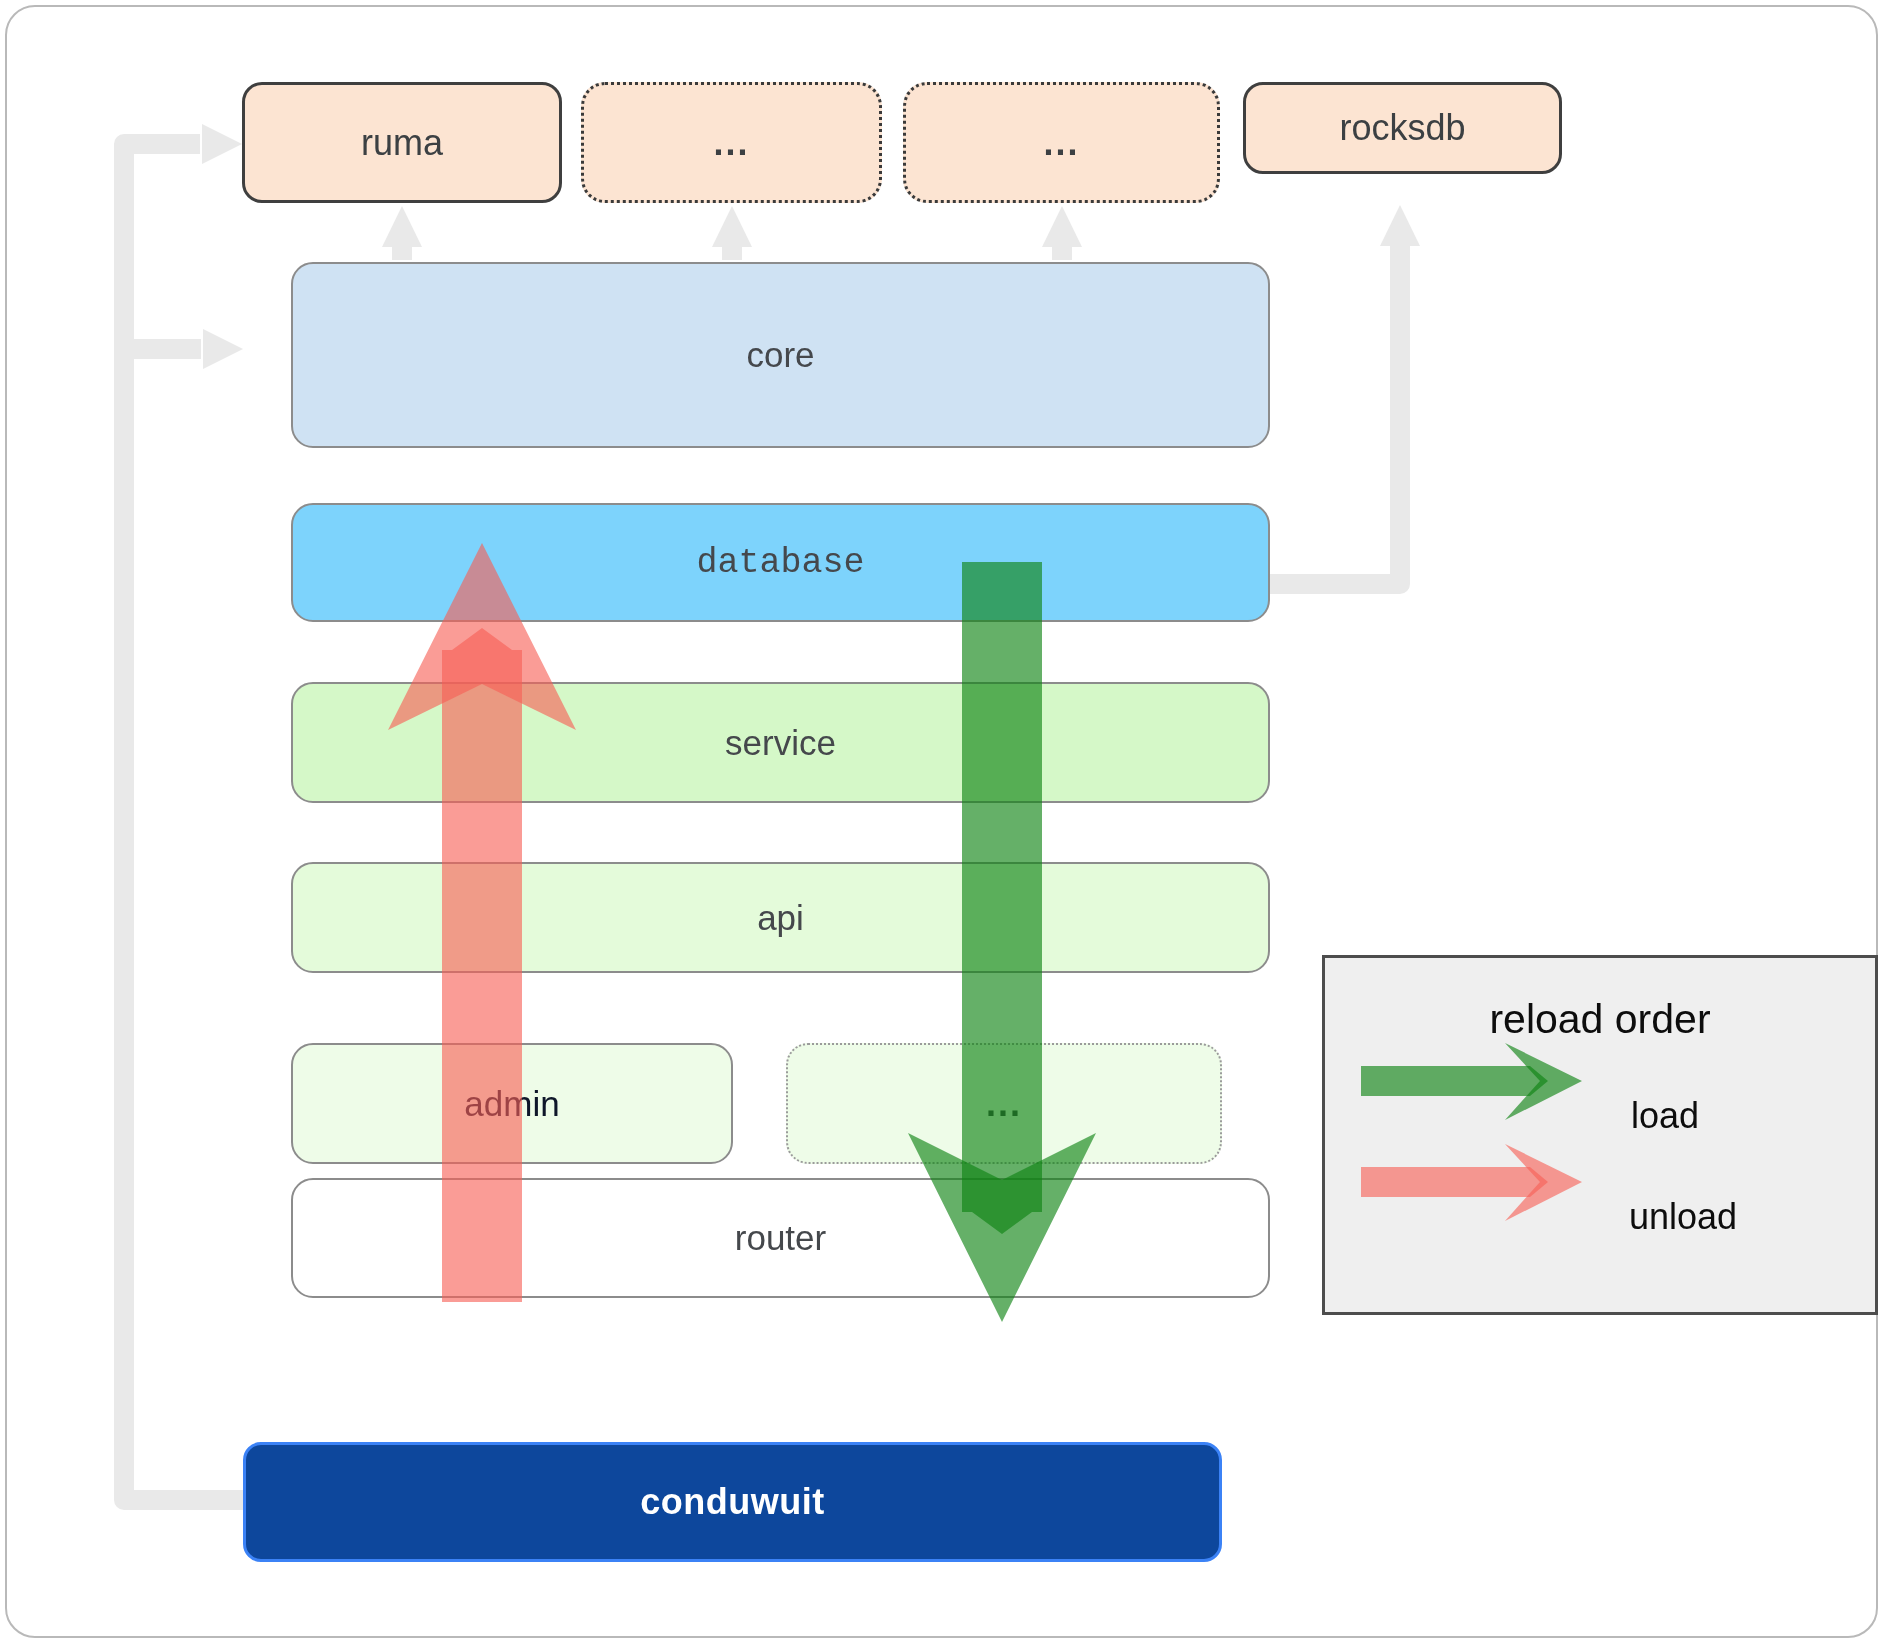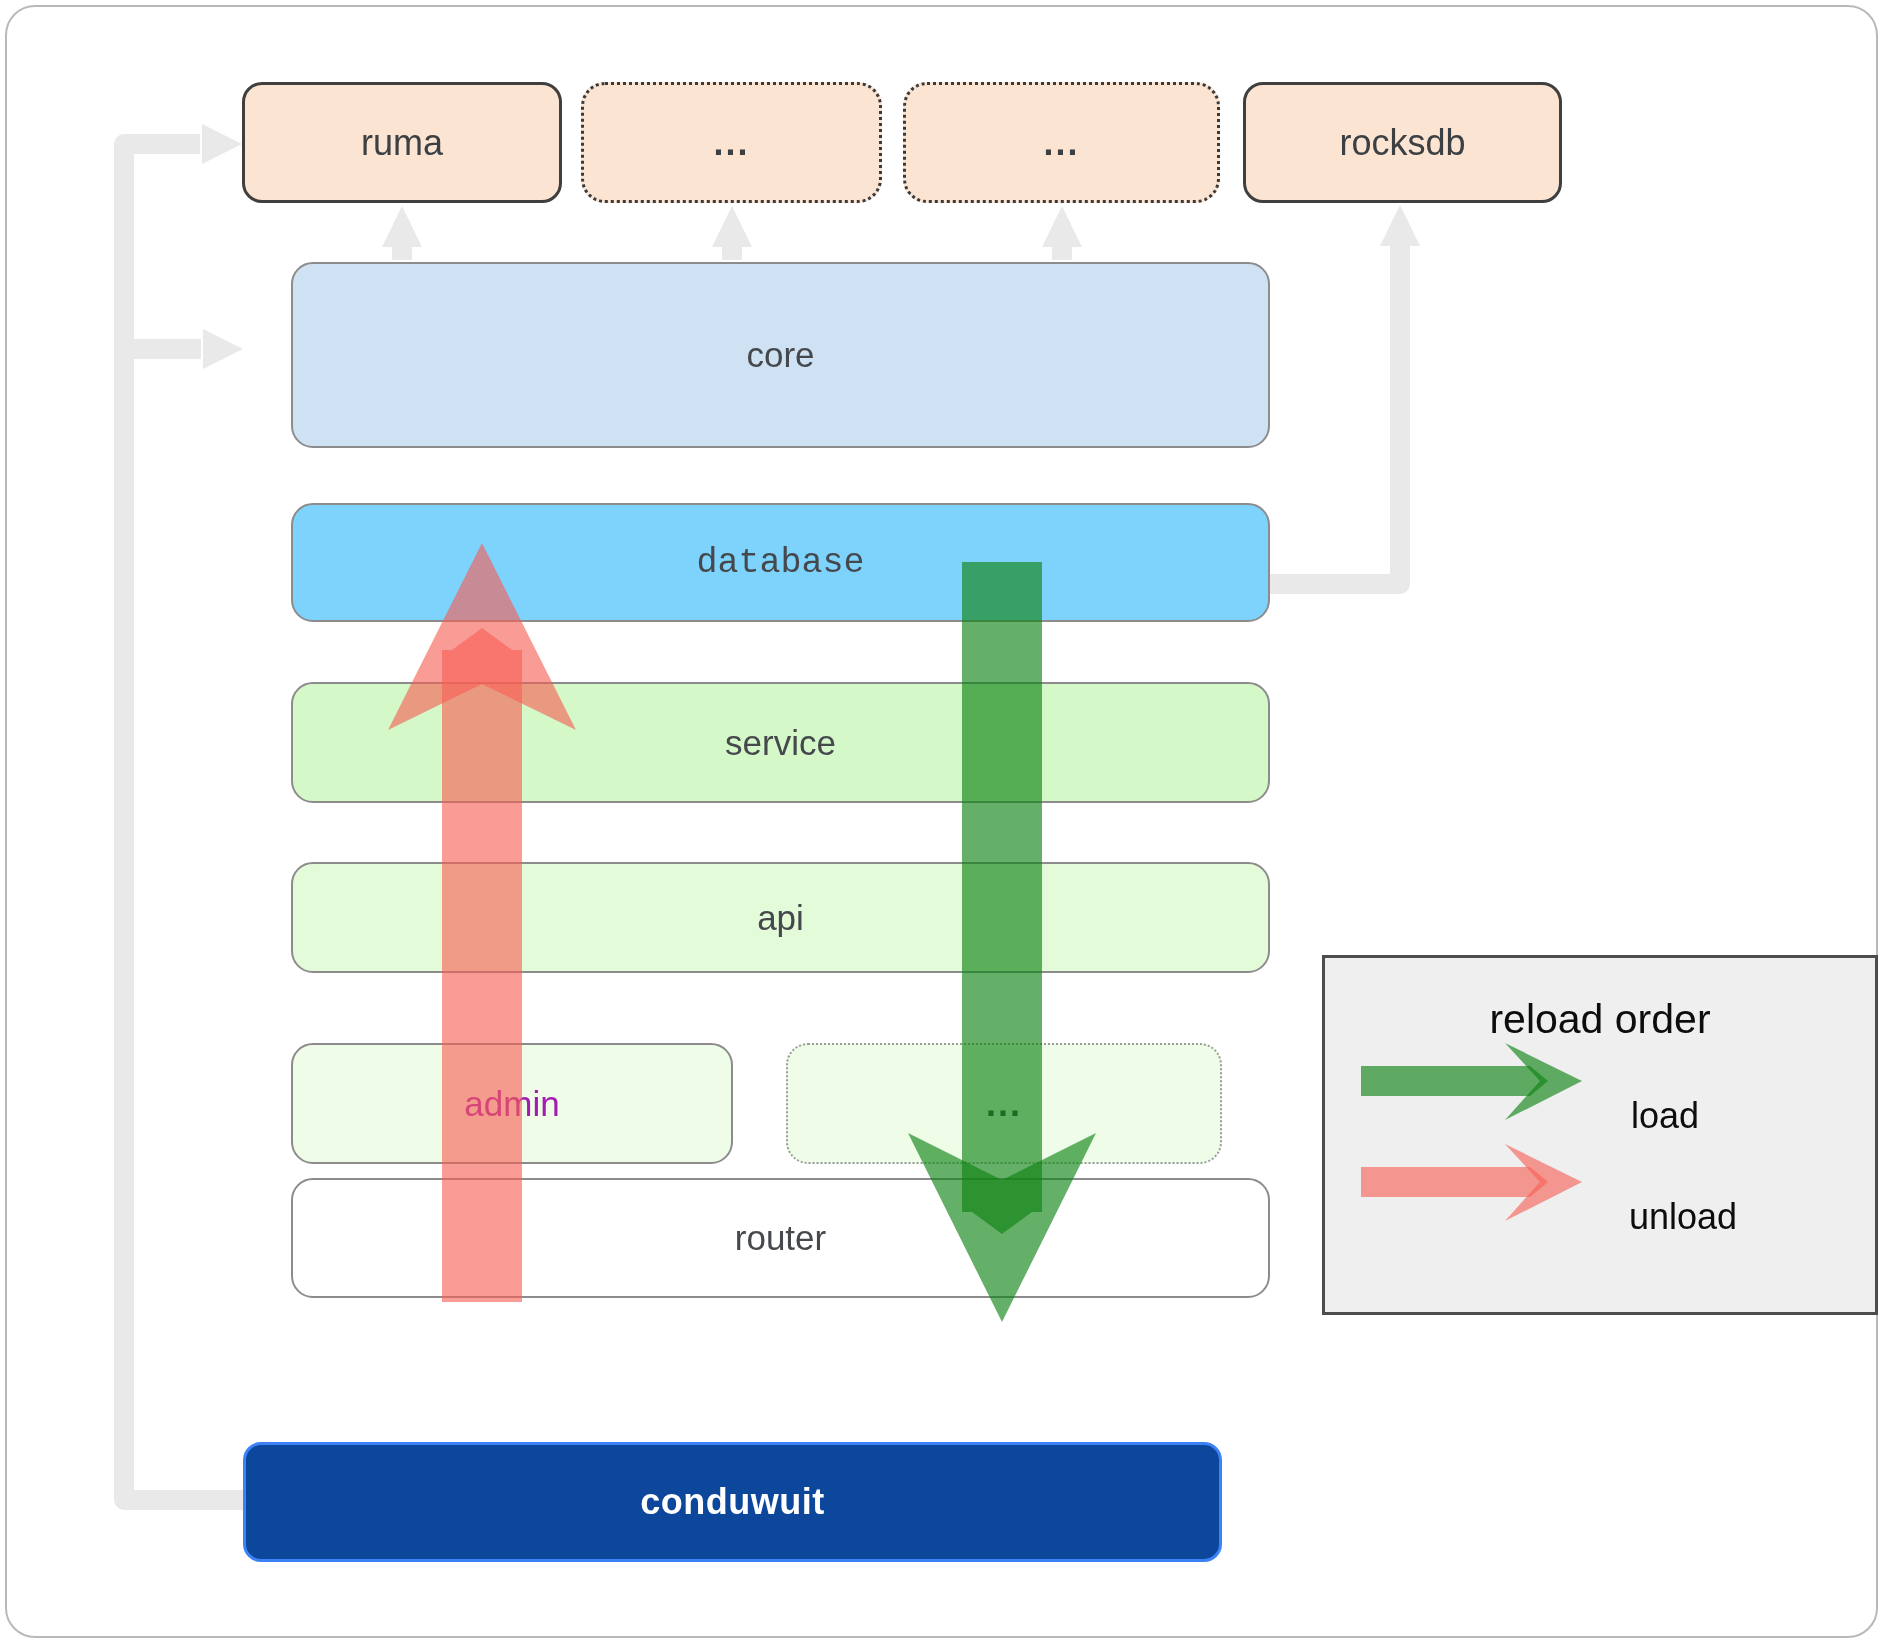--- a/index.html
+++ b/index.html
@@ -17,21 +17,21 @@
   .box{
     position:absolute;z-index:2;box-sizing:border-box;
     display:flex;align-items:center;justify-content:center;
     font-size:35px;color:#45484c;border-radius:22px;
   }
   .box.node{border:3px solid #3f3f3f;border-radius:20px;font-size:36px;color:#3c4043;}
   .box.node-dotted{border:3px dotted #3a3a3a;border-radius:24px;}
   .box.layer-wide{border:2px solid #8c8c8c;margin-left:48px;}
   .box.admin-dotted{border:2px dotted #9b9b9b;}
   .dots{font-weight:700;font-size:36px;letter-spacing:2px;color:#3c4043;}
-  .muted{color:#a21caf;}
+  .muted{color:#0f172a;}
   .conduwuit{
     border:3px solid #3b82f6;border-radius:18px;color:#ffffff;
     font-size:36px;font-weight:600;letter-spacing:0.5px;
   }
   .legend{
     position:absolute;z-index:2;box-sizing:border-box;
     left:1322px;top:922px;width:556px;height:360px;
     border:3px solid #4d4d4d;
     margin-top:33px;
   }
@@ -73,21 +73,21 @@
   </div>
 
   <div class="box node-dotted" style="left: 581px; top: 82px; width: 301px; height: 121px; background: rgb(252, 228, 210);">
     <span class="dots">...</span>
   </div>
 
   <div class="box node-dotted" style="left: 903px; top: 82px; width: 317px; height: 121px; background: rgb(252, 228, 210);">
     <span class="dots">...</span>
   </div>
 
-  <div class="box node" style="left: 1243px; top: 82px; width: 319px; height: 121px; background: rgb(252, 228, 210);">
+  <div class="box node" style="left: 1243px; top: 82px; width: 319px; height: 92px; background: rgb(252, 228, 210);">
     <span>rocksdb</span>
   </div>
 
   <div class="box layer-wide" style="left: 243px; top: 262px; width: 979px; height: 186px; background: rgb(207, 226, 243);">
     <span>core</span>
   </div>
 
   <div class="box layer-wide" style="left: 243px; top: 503px; width: 979px; height: 119px; background: #7dd3fc; font-family: Liberation Mono, monospace;">
     <span>database</span>
   </div>

